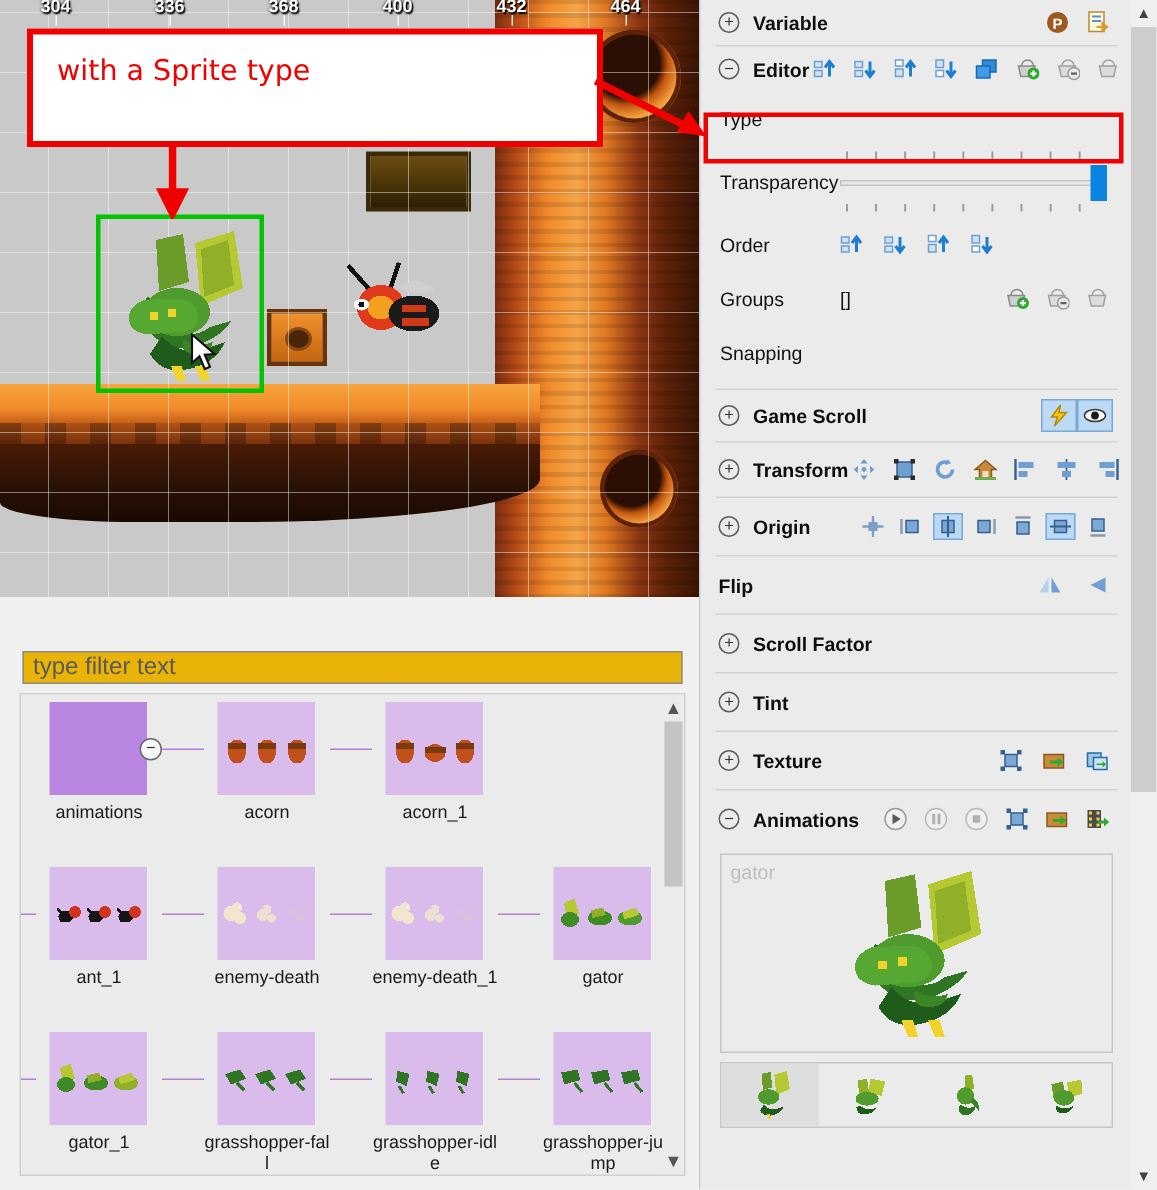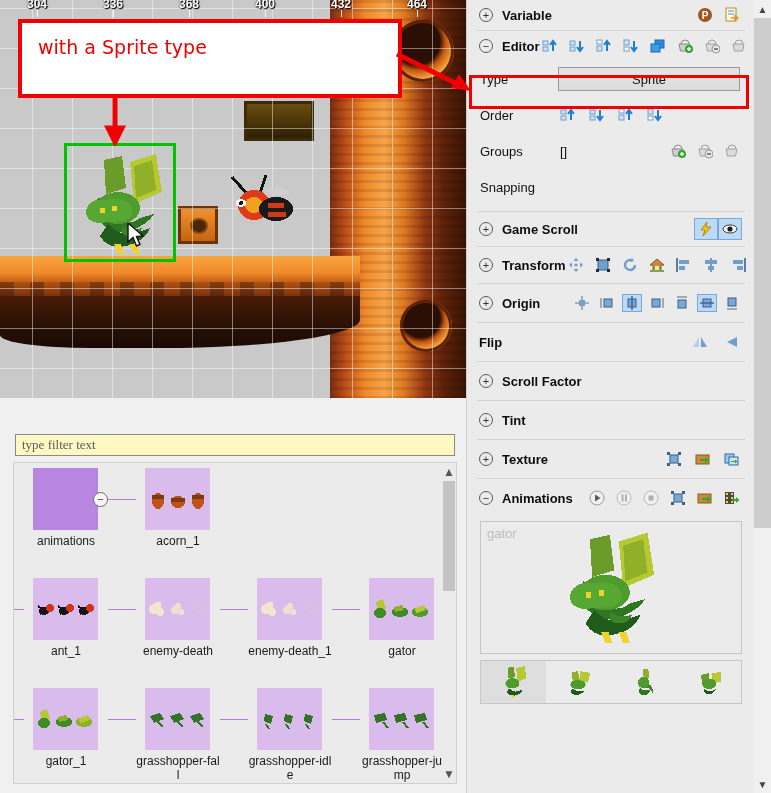--- a/index.html
+++ b/index.html
@@ -127,22 +127,22 @@
     position: absolute; left: 12px; top: 2px; height: 26px;
     background: #f0f0f0; padding: 0 10px 0 8px;
     display: flex; align-items: center; gap: 6px;
     border-top: 1px solid #cfcfcf; border-left: 1px solid #cfcfcf; border-right: 1px solid #cfcfcf;
   }
   #blocks-tab .tab-label { font-size: 13px; font-weight: bold; color: #222; }
   .win-btn { position: absolute; top: 7px; width: 16px; height: 14px; }
   #filter-wrap { position: absolute; left: 15px; top: 36px; width: 440px; height: 22px; }
   #filter-input {
     width: 100%; height: 100%;
-    border: 1px solid #8a8a8a; background: #fef9c3;
-    font-family: Liberation Serif, serif; font-size: 13px;
+    border: 1px solid #8a8a8a; background: #eab308;
+    font-family: Liberation Sans, sans-serif; font-size: 16px;
     color: #5a5a5a; padding: 0 6px;
   }
   #filter-input::placeholder { color: #5a5a5a; opacity: 1; }
   #blocks-grid-wrap {
     position: absolute; left: 13px; top: 64px; width: 444px; height: 322px;
     background: #ebebeb; border: 1px solid #d0d0d0; overflow: hidden;
   }
   #blocks-grid {
     position: absolute; left: 0; top: 0; right: 14px; bottom: 0;
     padding: 5px 0 0 10px;
@@ -362,20 +362,36 @@
       <div id="blocks-grid">
 
         <div class="block-row">
           <div class="block-cell">
             <div class="block-thumb folder">
               <div class="collapse-dot">−</div>
             </div>
             <div class="block-label">animations</div>
           </div>
 
+          <div class="block-cell">
+            <div class="connector"></div>
+            <div class="block-thumb">
+              <svg width="58" height="26" viewBox="0 0 58 26">
+                <g shape-rendering="crispEdges">
+                  <ellipse cx="9" cy="15" rx="6" ry="8" fill="#c2501a"></ellipse>
+                    <path d="M3 9 h12 v4 H3z" fill="#7a3a10"></path>
+                  <ellipse cx="29" cy="15" rx="6" ry="8" fill="#c2501a"></ellipse>
+                    <path d="M23 9 h12 v4 H23z" fill="#7a3a10"></path>
+                  <ellipse cx="49" cy="15" rx="6" ry="8" fill="#c2501a"></ellipse>
+                    <path d="M43 9 h12 v4 H43z" fill="#7a3a10"></path>
+                </g>
+              </svg>
+            </div>
+            <div class="block-label">acorn</div>
+          </div>
 
           <div class="block-cell">
             <div class="connector"></div>
             <div class="block-thumb">
               <svg width="58" height="26" viewBox="0 0 58 26">
                 <g shape-rendering="crispEdges">
                   <ellipse cx="9" cy="15" rx="6" ry="8" fill="#c2501a"></ellipse>
                     <path d="M3 9 h12 v4 H3z" fill="#7a3a10"></path>
                   <ellipse cx="29" cy="16" rx="7" ry="6" fill="#c2501a"></ellipse>
                     <path d="M22 12 h14 v4 H22z" fill="#7a3a10"></path>
@@ -678,23 +694,31 @@
               <svg class="ic" viewBox="0 0 16 16">
                   <path d="M2 6 h11 l-1.5 7 h-8z" fill="#dcdcdc" stroke="#a0a0a0"></path>
                   <path d="M4 6 a4 4 0 0 1 8 0" fill="none" stroke="#a0a0a0"></path>
                 </svg>
             </span>
           </span>
         </div>
 
         <div class="prop-row">
           <span class="prop-label">Type</span>
-          <span class="field-btn">Sprite</span>
-        </div>
-
+        </div>
+
+        <div class="prop-row" style="height:48px;">
+          <span class="prop-label">Transparency</span>
+          <span class="slider-wrap">
+            <span class="slider-ticks" style="top:-4px;"></span>
+            <span class="slider-track"></span>
+            <span class="slider-thumb" style="right:2px;"></span>
+            <span class="slider-ticks" style="top:31px;"></span>
+          </span>
+        </div>
 
         <div class="prop-row">
           <span class="prop-label">Order</span>
           <span style="display:flex;gap:9px;">
             <span class="btn-ic">
               <svg class="ic" viewBox="0 0 16 16">
                   <rect x="1" y="3" width="5" height="4" fill="#cfe3f5" stroke="#6f9fd0"></rect>
                   <rect x="1" y="9" width="5" height="4" fill="#cfe3f5" stroke="#6f9fd0"></rect>
                   <path d="M11 13 V4 M8 7 L11 3 L14 7" stroke="#1e7fd0" stroke-width="2" fill="none"></path>
                 </svg>

